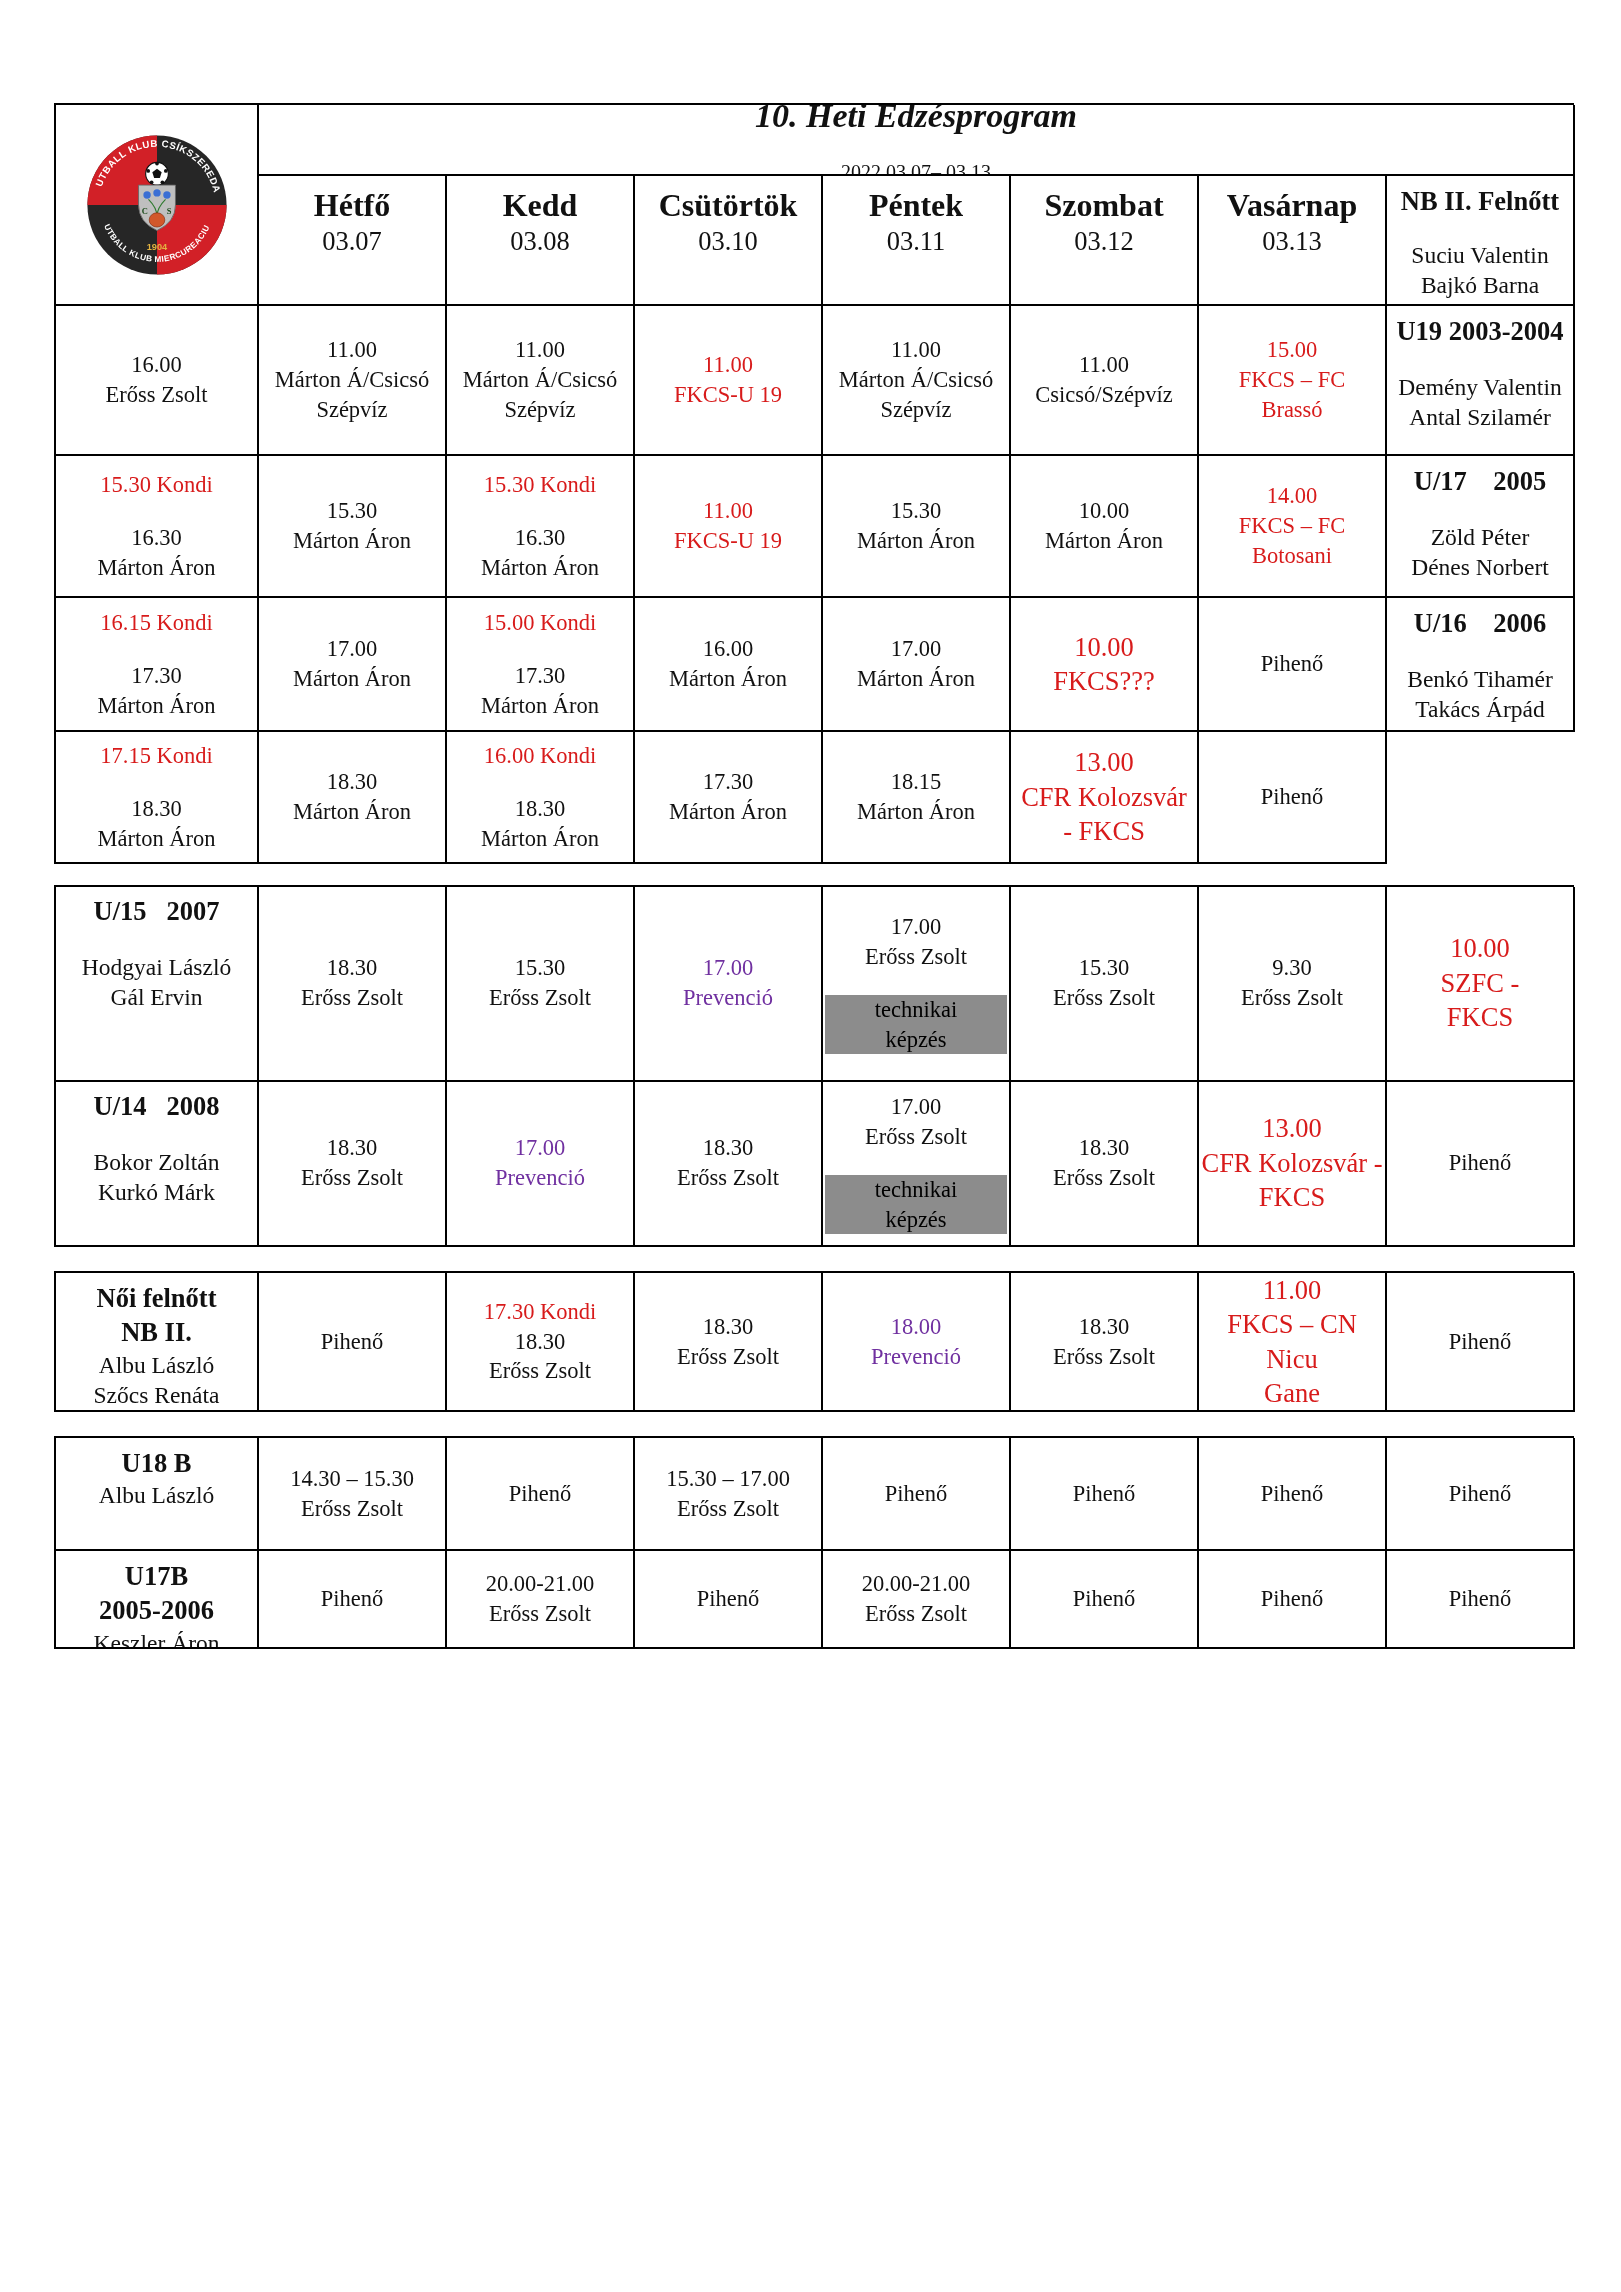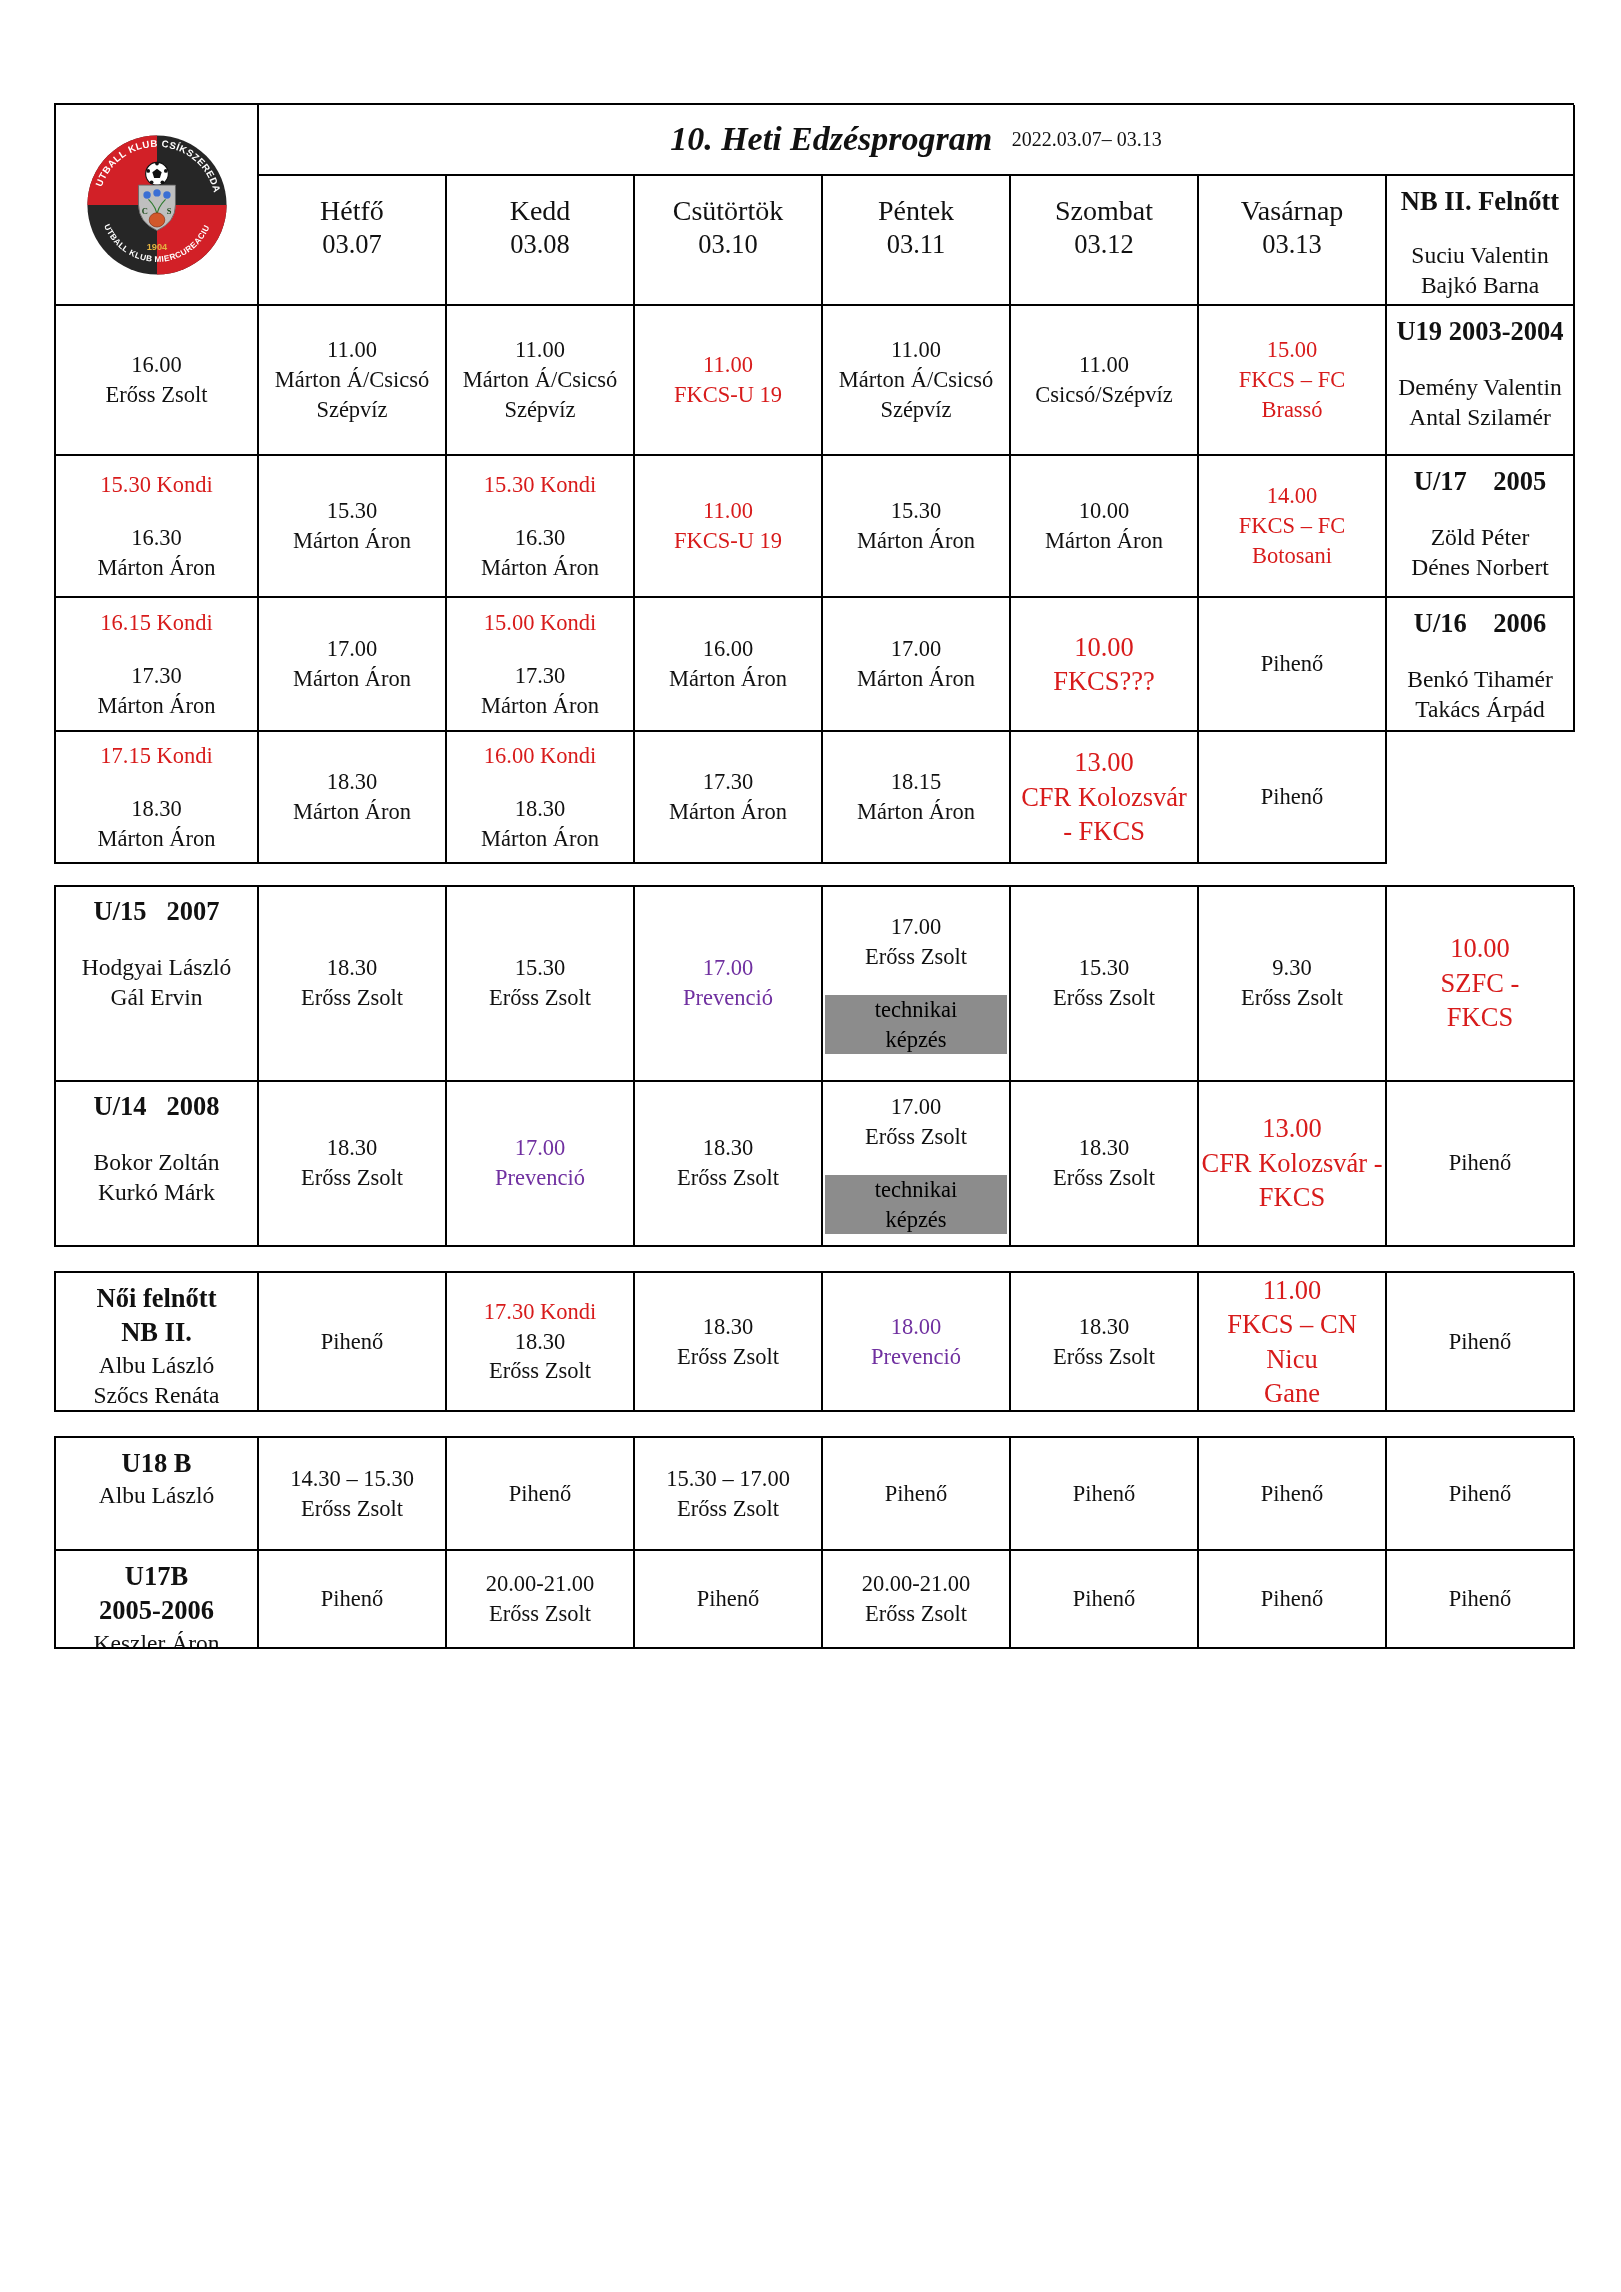--- a/index.html
+++ b/index.html
@@ -19,25 +19,25 @@
   .tbl-b { grid-template-rows:195px 165px; margin-top:20.6px; }
   .tbl-c { grid-template-rows:139px; margin-top:24.5px; }
   .tbl-d { grid-template-rows:113px 98px; margin-top:24px; }
   .cell {
     border-right:2.9px solid #000; border-bottom:2.9px solid #000;
     box-sizing:border-box; overflow:hidden;
     display:flex; flex-direction:column; align-items:center; justify-content:center;
     text-align:center; font-size:22.5px; line-height:1.32; padding:3.9px 2px;
   }
   .logo-cell { grid-row:1/3; grid-column:1; }
-  .title-cell { grid-column:2/9; flex-direction:row; align-items:center; gap:19.6px; }
+  .title-cell { grid-column:2/9; flex-direction:column; align-items:center; gap:19.6px; }
   .title-main { font-weight:bold; font-style:italic; font-size:34px; }
   .title-dates { font-size:20px; }
   .head-cell { justify-content:flex-start; padding-top:9.8px; }
-  .day-name { font-weight:normal; font-size:28px; line-height:1.2;margin-top:8px; }
+  .day-name { font-weight:bold; font-size:32px; line-height:1.2; }
   .day-date { font-size:26.5px; line-height:1.35; }
   .label-cell { justify-content:flex-start; padding-top:7.8px; font-size:23.5px; line-height:1.28; }
   .label-cell .s-bold { font-size:26.5px; line-height:1.3; }
   .line { white-space:pre-wrap; }
   .s-bold { font-weight:bold; }
   .s-red { color:#d81b1b; }
   .s-redlg { color:#d81b1b; font-size:26.5px; line-height:1.3; }
   .s-purple { color:#7030a0; }
   .s-hl { background:#8c8c8c; color:#000; padding:0 22px; align-self:flex-start; }
   .s-gap { height:23.5px; }

